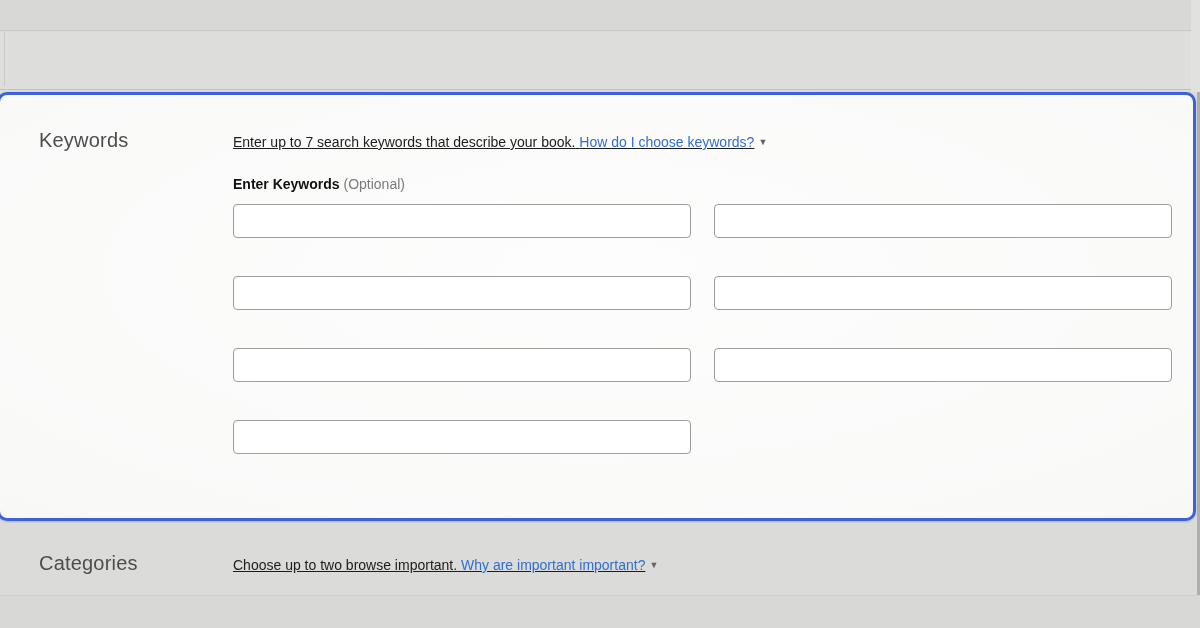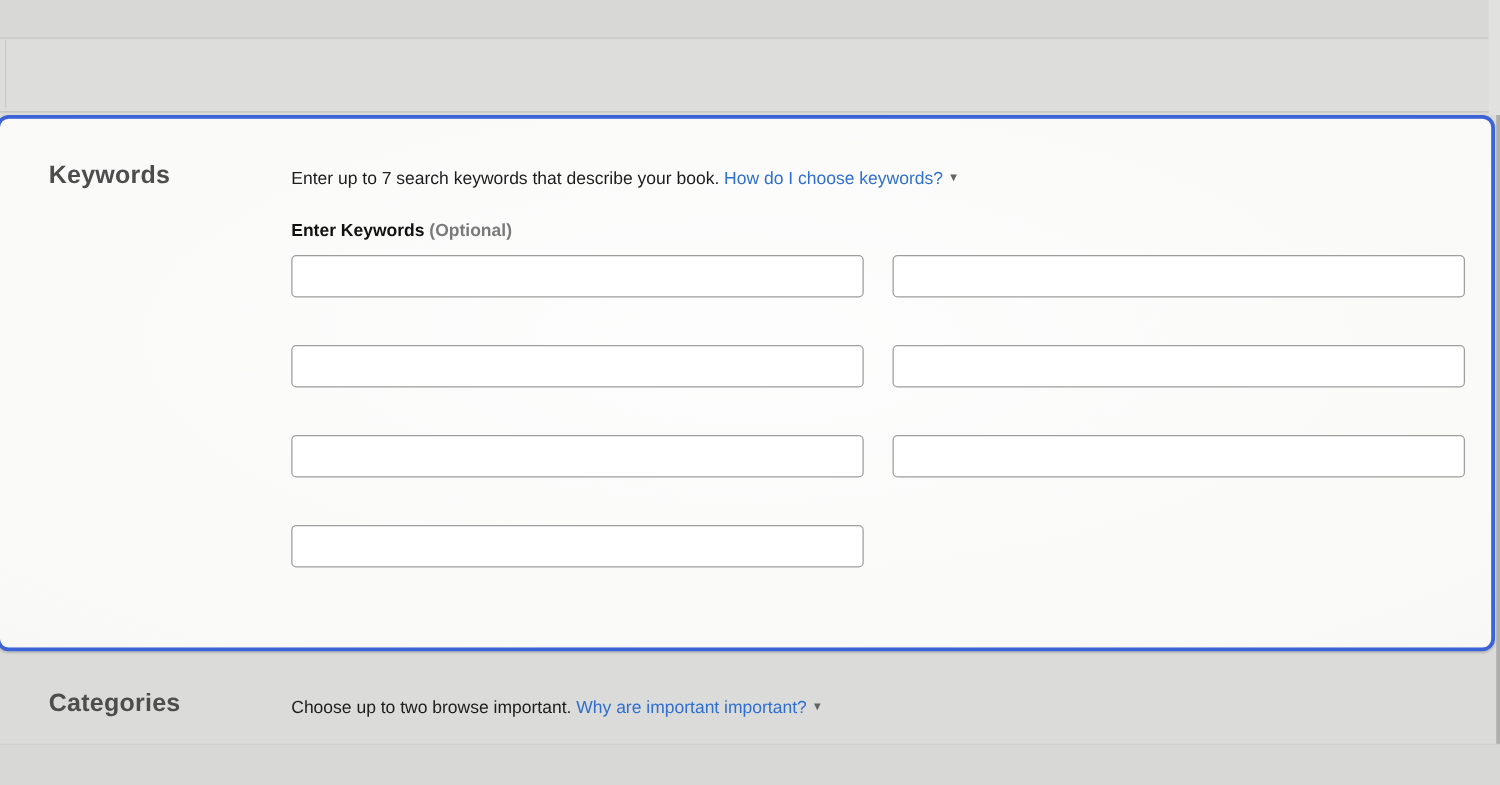--- a/index.html
+++ b/index.html
@@ -51,45 +51,45 @@
     border-radius: 10px;
     background: radial-gradient(120% 130% at 50% 42%, #fdfdfd 0%, #f9f9f8 55%, #f0f0ee 100%);
     box-shadow: 0 1px 2px rgba(0,0,0,0.18);
     display: flex;
   }
   .label-col {
     width: 233px; flex: 0 0 233px;
     padding: 34px 0 0 39px;
   }
   .section-heading {
-    font-size: 20px; font-weight: bold; color: #4d4d4d;
+    font-size: 20px; font-weight: normal; color: #4d4d4d;
     letter-spacing: 0.2px;
   }
   .content-col {
     flex: 1 1 auto;
     padding-top: 37px;
   }
   .desc-line {
-    font-size: 14px; line-height: 20px; color: #1c1c1c;
+    font-size: 14px; line-height: 20px; color: #1c1c1c; text-decoration: underline;
   }
   .help-link {
     color: #2f6fd0; text-decoration: none; cursor: pointer;
   }
   .caret {
     display: inline-block;
     font-size: 9px; color: #636363;
     vertical-align: 2px; margin-left: 4px;
     cursor: pointer;
   }
   .field-label-line {
     margin-top: 22px;
     font-size: 14px; line-height: 20px; color: #111;
   }
   .field-label-bold { font-weight: bold; }
-  .optional { color: #7a7a7a; font-weight: bold; }
+  .optional { color: #7a7a7a; font-weight: normal; }
 
   .kw-grid {
     margin-top: 10px;
     display: grid;
     grid-template-columns: 458px 458px;
     column-gap: 23px;
     row-gap: 38px;
   }
   .kw-input {
     width: 458px; height: 34px;

